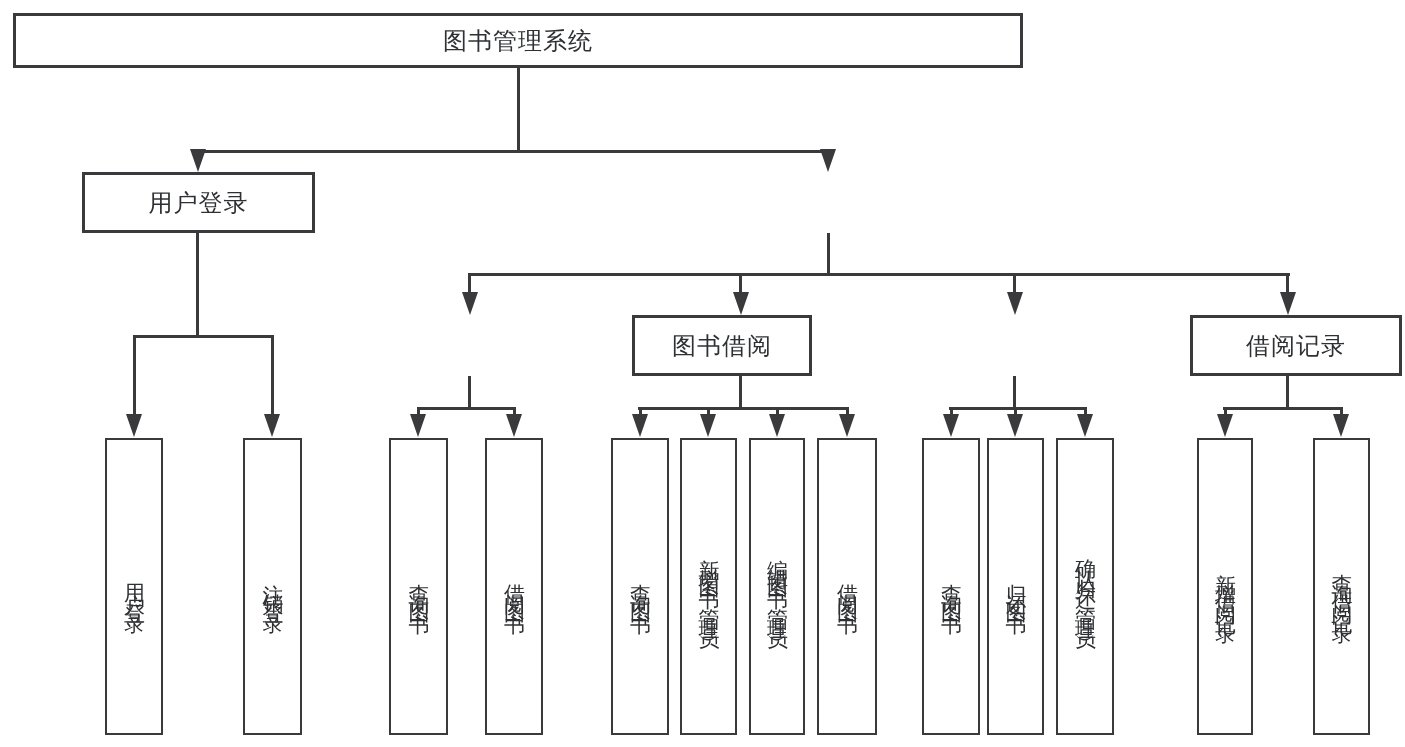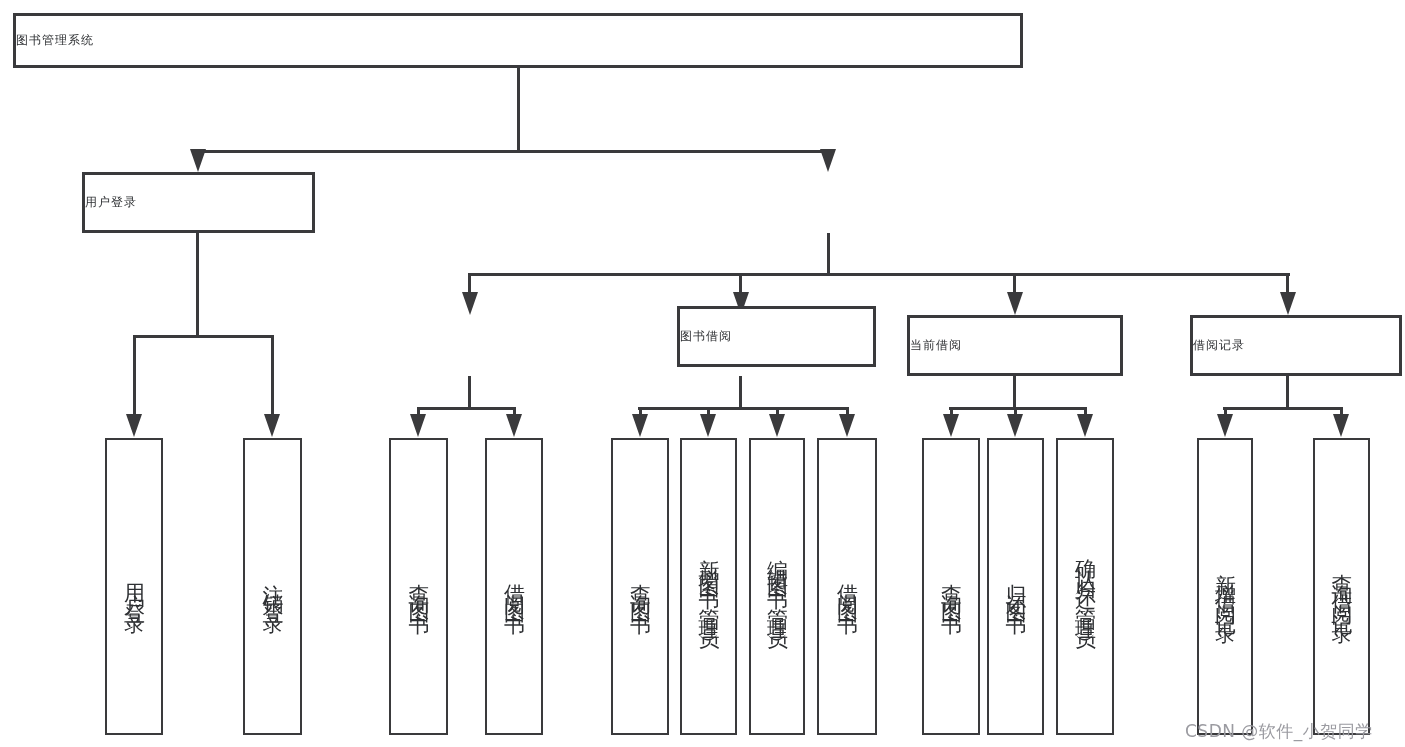--- a/index.html
+++ b/index.html
@@ -19,23 +19,23 @@
     position: relative;
     width: 1405px; height: 747px;
     background: var(--bg);
   }
   .node {
     position: absolute;
     border: 3px solid var(--line);
     background: #fff;
     display: flex;
     align-items: center;
-    justify-content: flex-start;
+    justify-content: center;
     color: var(--text);
-    font-size: 12px;
+    font-size: 24px;
     letter-spacing: 1px;
     white-space: nowrap;
     font-family: Liberation Mono, monospace;
   }
   .leaf {
     position: absolute;
     border: 2px solid var(--line);
     background: #fff;
     display: flex;
     align-items: center;
@@ -97,25 +97,22 @@
   <div class="hl" style="left:468px; top:273px; width:822px;"></div>
   <div class="vl" style="left:468px; top:273px; height:23px;"></div>
   <div class="vl" style="left:739px; top:273px; height:23px;"></div>
   <div class="vl" style="left:1013px; top:273px; height:23px;"></div>
   <div class="vl" style="left:1286px; top:273px; height:23px;"></div>
   <div class="ar" style="left:462px; top:292px;"></div>
   <div class="ar" style="left:733px; top:292px;"></div>
   <div class="ar" style="left:1007px; top:292px;"></div>
   <div class="ar" style="left:1280px; top:292px;"></div>
 
-  <div class="node" style="left:632px; top:306px; width:199px; height:61px;margin-left:45px;">
+  <div class="node" style="left:632px; top:315px; width:180px; height:61px;">
     <span>图书借阅</span>
-  </div>
-  <div class="node" style="left:907px; top:315px; width:216px; height:61px;">
-    <span>当前借阅</span>
   </div>
   <div class="node" style="left:1190px; top:315px; width:212px; height:61px;">
     <span>借阅记录</span>
   </div>
 
   <div class="vl" style="left:468px; top:376px; height:34px;"></div>
   <div class="hl" style="left:417px; top:407px; width:99px;"></div>
   <div class="vl" style="left:417px; top:407px; height:10px;"></div>
   <div class="vl" style="left:513px; top:407px; height:10px;"></div>
   <div class="ar" style="left:410px; top:414px;"></div>
@@ -185,15 +182,14 @@
     <span>确认归还（管理员）</span>
   </div>
 
   <div class="leaf" style="left:1197px; top:438px; width:56px; height:297px;">
     <span>新增借阅记录</span>
   </div>
   <div class="leaf" style="left:1313px; top:438px; width:57px; height:297px;">
     <span>查询借阅记录</span>
   </div>
 
-  <div class="watermark">CSDN @软件_小贺同学</div>
 
 </div>
 
 </body></html>

